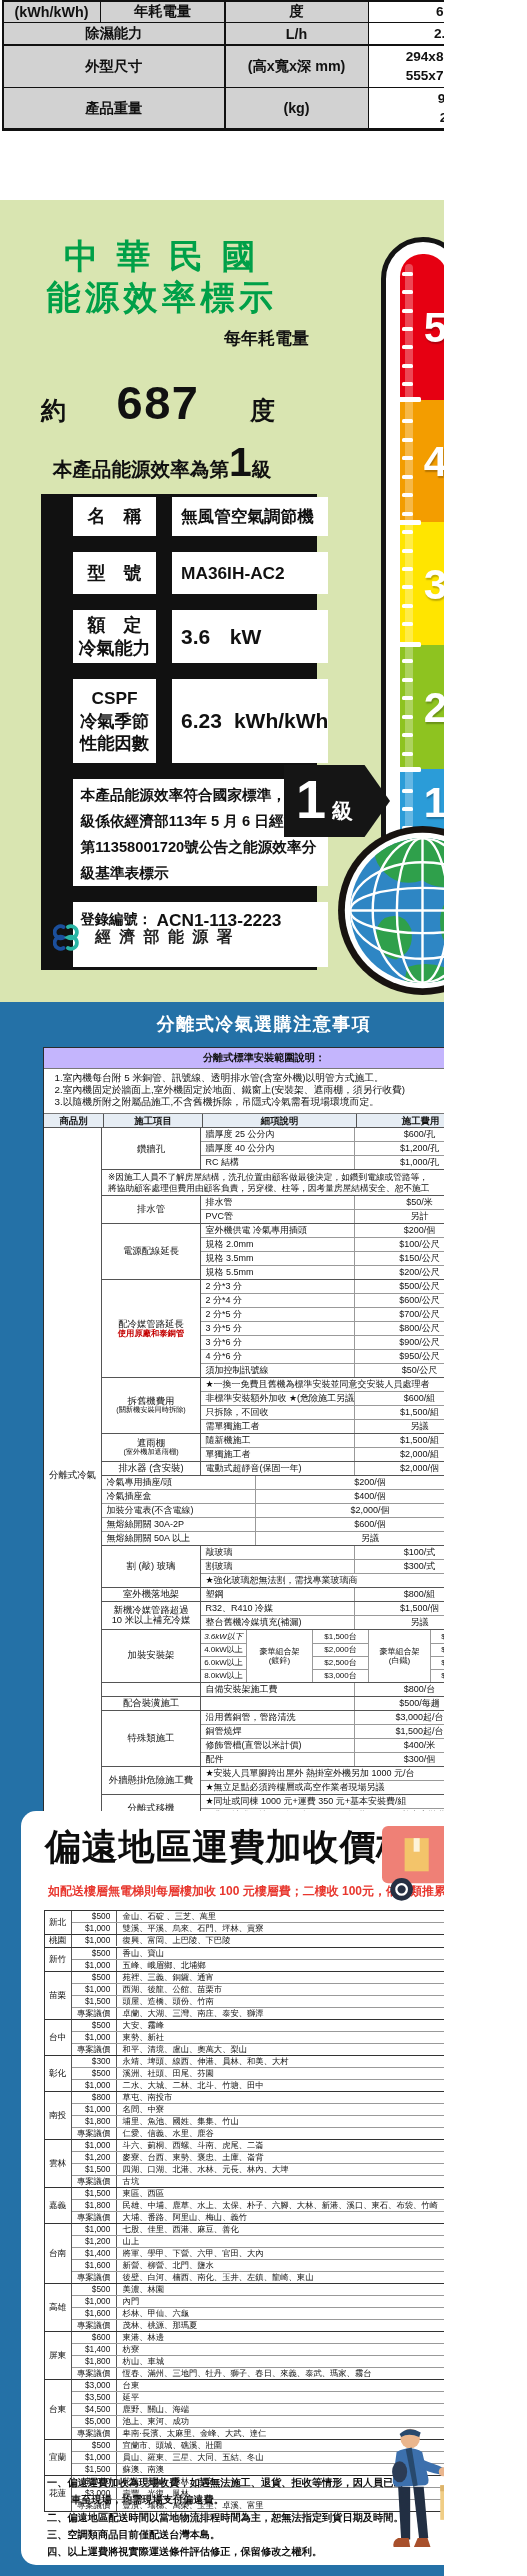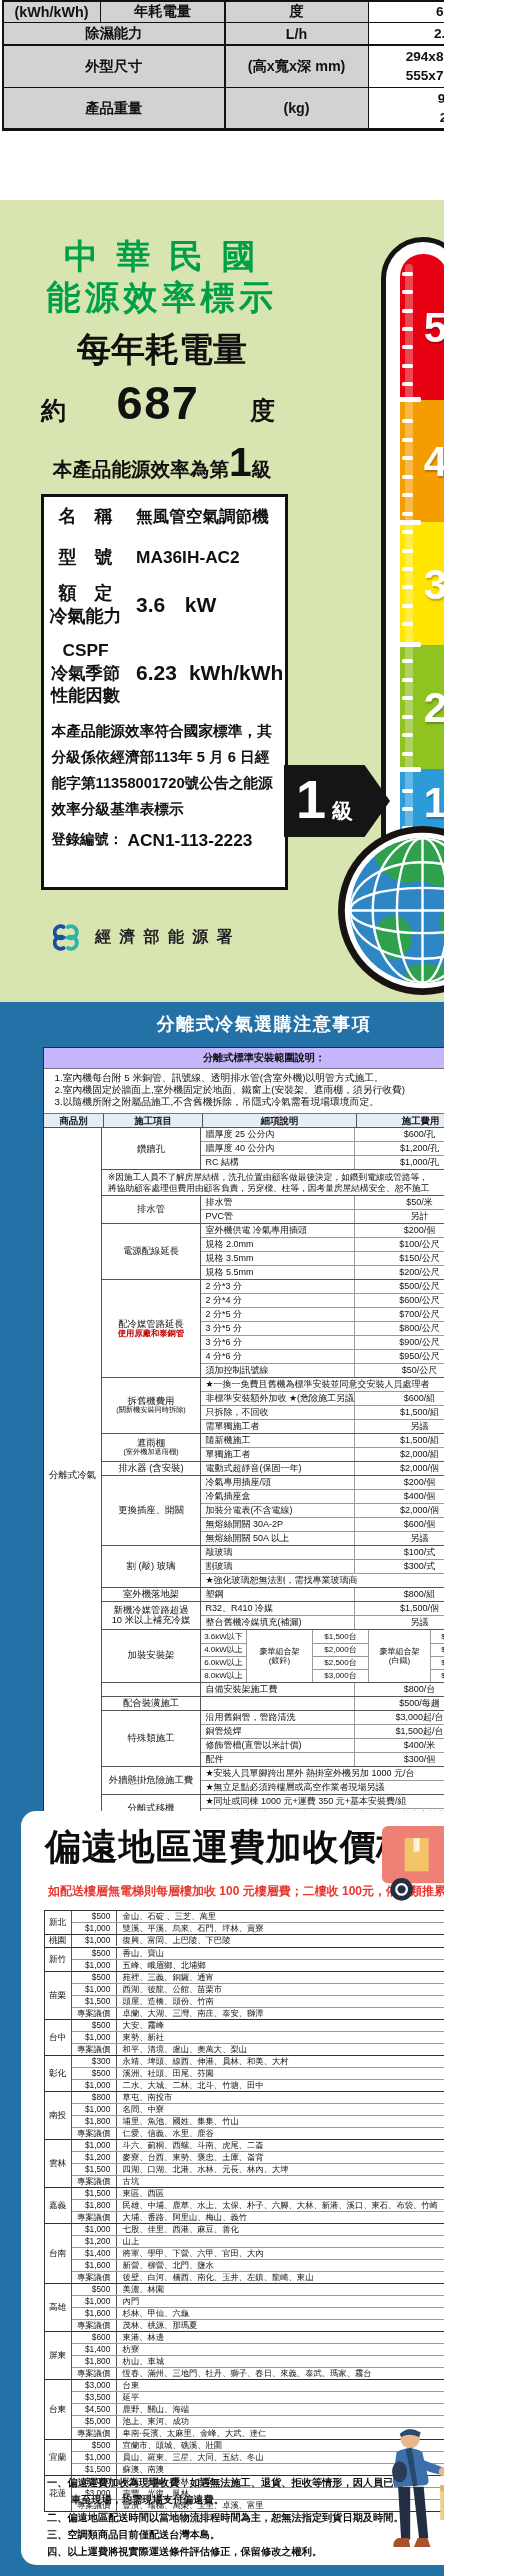--- a/index.html
+++ b/index.html
@@ -13,35 +13,35 @@
     background:#111;gap:1.5px;border:2.3px solid #111;}
   .spec-cell{background:#d2d2d2;display:flex;align-items:center;justify-content:center;
     font-weight:700;font-size:14.3px;}
   .spec-val{background:#fff;font-weight:600;flex-direction:column;line-height:19px;font-size:13.6px;}
   .span2{grid-column:1 / 3;}
 
   
   .energy{position:absolute;left:0;top:200px;width:528px;height:803px;background:#d9e5b1;}
   .el-title{position:absolute;left:15px;width:294px;text-align:center;
     font-size:34px;font-weight:700;color:#00a048;letter-spacing:4.5px;white-space:nowrap;}
-  .el-sub{position:absolute;left:15px;top:127px;width:294px;text-align:center;
-    font-size:34px;font-weight:700;color:#111;}
+  .el-sub{position:absolute;left:15px;top:127px;width:294px;text-align:right;
+    font-size:17px;font-weight:700;color:#111;}
   .el-kwline{position:absolute;left:41px;top:175px;width:234px;display:flex;
     align-items:baseline;justify-content:space-between;}
   .el-approx,.el-du{font-size:25px;font-weight:700;}
   .el-kwh{font-size:47px;font-weight:700;letter-spacing:1.5px;}
   .el-gradeline{position:absolute;left:19px;top:247px;width:286px;display:flex;
     align-items:baseline;justify-content:center;white-space:nowrap;}
   .el-gradeline .t{font-size:19.6px;font-weight:700;}
   .el-gradeline .g{font-size:41px;font-weight:700;line-height:30px;}
 
   .el-table{position:absolute;left:41px;top:294px;width:241px;
     display:grid;grid-template-columns:83px 1fr;
     grid-template-rows:39px 42px 53px 84px 107px 65px;
-    background:#111;gap:0;border:3px solid #111;}
+    background:#111;gap:16px;border:3px solid #111;padding-left:29px;}
   .el-cell{background:#fff;display:flex;align-items:center;}
   .el-lab{justify-content:center;text-align:center;font-weight:700;font-size:18px;
     white-space:pre-line;line-height:22.6px;}
   .el-val{padding-left:9px;font-weight:700;font-size:17.3px;gap:19.6px;}
   .el-val .num{font-size:21px;}
   .el-span{grid-column:1 / 3;}
   .el-statement{padding:3px 7.5px;font-size:14.7px;font-weight:600;line-height:26px;
     align-items:flex-start;}
   .el-reg{align-items:flex-start;padding-top:7.5px;}
   .el-reg .rl{font-size:14.3px;font-weight:700;}
@@ -455,23 +455,20 @@
                 <div class="l1">排水器 (含安裝)</div>
               </div>
               <div class="ins-rows">
                 <div class="ins-row">
                   <div class="ins-desc">電動式超靜音(保固一年)</div>
                   <div class="ins-fee">$2,000/個</div>
                 </div>
               </div>
             </div>
             <div class="ins-section">
-              <div class="ins-item">
-                <div class="l1">更換插座、開關</div>
-              </div>
               <div class="ins-rows">
                 <div class="ins-row">
                   <div class="ins-desc">冷氣專用插座/頭</div>
                   <div class="ins-fee">$200/個</div>
                 </div>
                 <div class="ins-row">
                   <div class="ins-desc">冷氣插座盒</div>
                   <div class="ins-fee">$400/個</div>
                 </div>
                 <div class="ins-row">
@@ -531,21 +528,21 @@
                   <div class="ins-desc">整台舊機冷媒填充(補漏)</div>
                   <div class="ins-fee">另議</div>
                 </div>
               </div>
             </div>
             <div class="ins-section">
               <div class="ins-item">
                 <div class="l1">加裝安裝架</div>
               </div>
               <div class="rack-grid">
-                <div class="c0 r0" style="grid-area: 1 / 1;">3.6kW以下</div>
+                <div class="c0 r0" style="grid-area: 1 / 1; font-style: italic;">3.6kW以下</div>
                 <div class="r0" style="grid-area: 1 / 3;">$1,500台</div>
                 <div class="r0" style="grid-area: 1 / 5;">$2,500台</div>
                 <div class="c0" style="grid-area: 2 / 1;">4.0kW以上</div>
                 <div style="grid-area: 2 / 3;">$2,000台</div>
                 <div style="grid-area: 2 / 5;">$3,000台</div>
                 <div class="c0" style="grid-area: 3 / 1;">6.0kW以上</div>
                 <div style="grid-area: 3 / 3;">$2,500台</div>
                 <div style="grid-area: 3 / 5;">$3,500台</div>
                 <div class="c0" style="grid-area: 4 / 1;">8.0kW以上</div>
                 <div style="grid-area: 4 / 3;">$3,000台</div>

